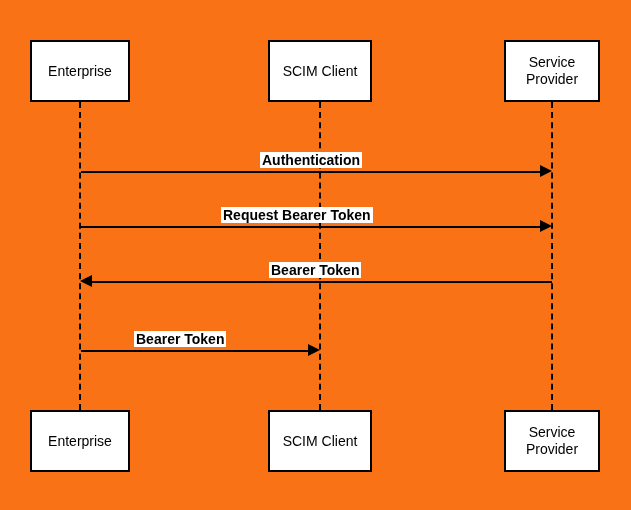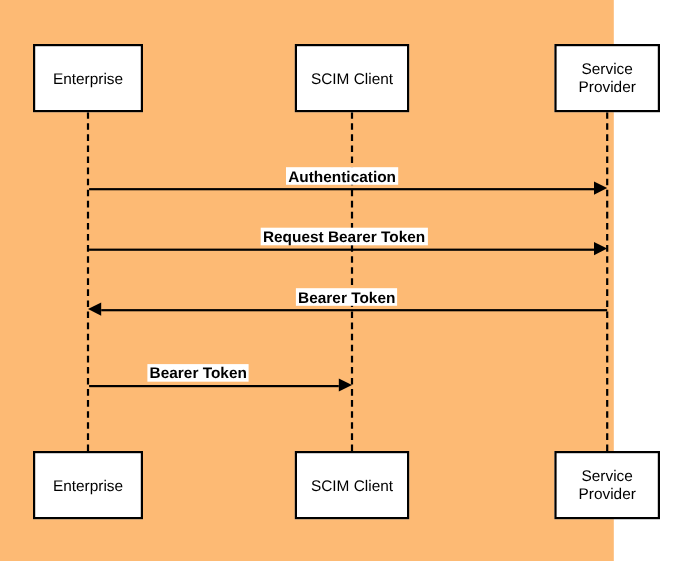--- a/index.html
+++ b/index.html
@@ -4,23 +4,23 @@
 <style>
   html, body {
     margin: 0;
     padding: 0;
     background: #fff;
     font-family: Arial, Helvetica, sans-serif;
     font-size: 14px;
   }
   .canvas {
     position: relative;
-    width: 558px;
+    width: 631px;
     height: 510px;
-    background: #fdba74;
+    background: #f97316;
   }
   .participant {
     position: absolute;
     border: 2px solid #000;
     background: #fff;
     display: flex;
     align-items: center;
     justify-content: center;
     text-align: center;
     line-height: 1.2;
@@ -77,21 +77,21 @@
     <span>Service
 Provider</span>
   </div>
 
   <div class="msg-line" style="left:81px; top:171px; width:459px;"></div>
   <div class="arrowhead arrow-right" style="left:540px; top:165px;"></div>
   <div class="msg-label" style="left:260px; top:152px;">Authentication</div>
 
   <div class="msg-line" style="left:81px; top:226px; width:459px;"></div>
   <div class="arrowhead arrow-right" style="left:540px; top:220px;"></div>
-  <div class="msg-label" style="left:237px; top:207px;">Request Bearer Token</div>
+  <div class="msg-label" style="left:221px; top:207px;">Request Bearer Token</div>
 
   <div class="msg-line" style="left:92px; top:281px; width:460px;"></div>
   <div class="arrowhead arrow-left" style="left:80px; top:275px;"></div>
   <div class="msg-label" style="left:269px; top:262px;">Bearer Token</div>
 
   <div class="msg-line" style="left:81px; top:350px; width:227px;"></div>
   <div class="arrowhead arrow-right" style="left:308px; top:344px;"></div>
   <div class="msg-label" style="left:134px; top:331px;">Bearer Token</div>
 
   <div class="participant" style="left:30px; top:410px; width:100px; height:62px;">

